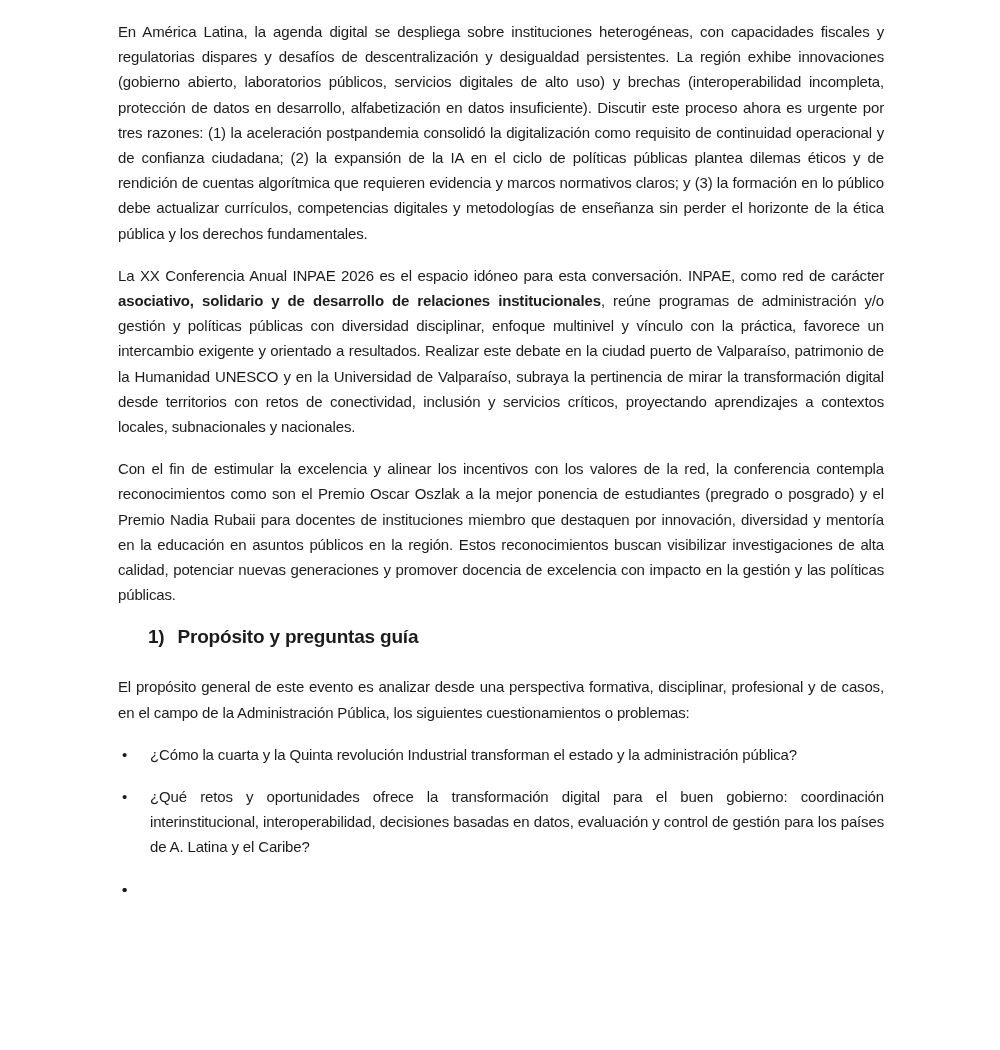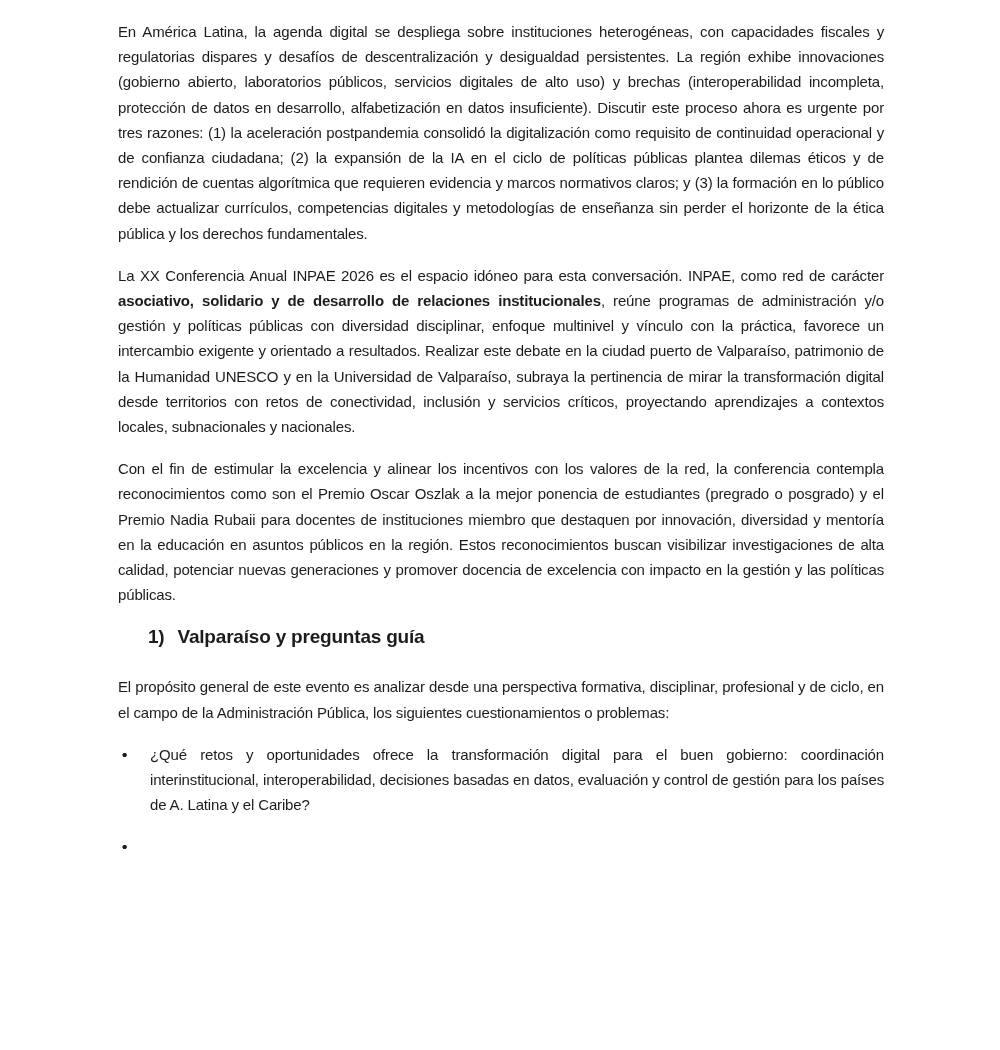--- a/index.html
+++ b/index.html
@@ -63,28 +63,29 @@
 <body>
 
 <div class="page">
 
   <p class="para">En América Latina, la agenda digital se despliega sobre instituciones heterogéneas, con capacidades fiscales y regulatorias dispares y desafíos de descentralización y desigualdad persistentes. La región exhibe innovaciones (gobierno abierto, laboratorios públicos, servicios digitales de alto uso) y brechas (interoperabilidad incompleta, protección de datos en desarrollo, alfabetización en datos insuficiente). Discutir este proceso ahora es urgente por tres razones: (1) la aceleración postpandemia consolidó la digitalización como requisito de continuidad operacional y de confianza ciudadana; (2) la expansión de la IA en el ciclo de políticas públicas plantea dilemas éticos y de rendición de cuentas algorítmica que requieren evidencia y marcos normativos claros; y (3) la formación en lo público debe actualizar currículos, competencias digitales y metodologías de enseñanza sin perder el horizonte de la ética pública y los derechos fundamentales.</p>
 
   <p class="para"><span>La XX Conferencia Anual INPAE 2026 es el espacio idóneo para esta conversación. INPAE, como red de carácter </span><span class="bold-inline">asociativo, solidario y de desarrollo de relaciones institucionales</span><span>, reúne programas de administración y/o gestión y políticas públicas con diversidad disciplinar, enfoque multinivel y vínculo con la práctica, favorece un intercambio exigente y orientado a resultados. Realizar este debate en la ciudad puerto de Valparaíso, patrimonio de la Humanidad UNESCO y en la Universidad de Valparaíso, subraya la pertinencia de mirar la transformación digital desde territorios con retos de conectividad, inclusión y servicios críticos, proyectando aprendizajes a contextos locales, subnacionales y nacionales.</span></p>
 
   <p class="para">Con el fin de estimular la excelencia y alinear los incentivos con los valores de la red, la conferencia contempla reconocimientos como son el Premio Oscar Oszlak a la mejor ponencia de estudiantes (pregrado o posgrado) y el Premio Nadia Rubaii para docentes de instituciones miembro que destaquen por innovación, diversidad y mentoría en la educación en asuntos públicos en la región. Estos reconocimientos buscan visibilizar investigaciones de alta calidad, potenciar nuevas generaciones y promover docencia de excelencia con impacto en la gestión y las políticas públicas.</p>
 
-  <h2 class="section-heading"><span class="heading-number">1)</span><span>Valparaíso y preguntas guía</span></h2>
+  <h2 class="section-heading"><span class="heading-number">1)</span><span>Propósito y preguntas guía</span></h2>
 
-  <p class="para">El propósito general de este evento es analizar desde una perspectiva formativa, disciplinar, profesional y de ciclo, en el campo de la Administración Pública, los siguientes cuestionamientos o problemas:</p>
+  <p class="para">El propósito general de este evento es analizar desde una perspectiva formativa, disciplinar, profesional y de casos, en el campo de la Administración Pública, los siguientes cuestionamientos o problemas:</p>
 
   <div class="bullet-list">
 
     <div class="bullet-item">
       <span class="bullet-marker">•</span>
+      <span>¿Cómo la cuarta y la Quinta revolución Industrial transforman el estado y la administración pública?</span>
     </div>
 
     <div class="bullet-item">
       <span class="bullet-marker">•</span>
       <span>¿Qué retos y oportunidades ofrece la transformación digital para el buen gobierno: coordinación interinstitucional, interoperabilidad, decisiones basadas en datos, evaluación y control de gestión para los países de A. Latina y el Caribe?</span>
     </div>
 
     <div class="bullet-item">
       <span class="bullet-marker">•</span>
     </div>

